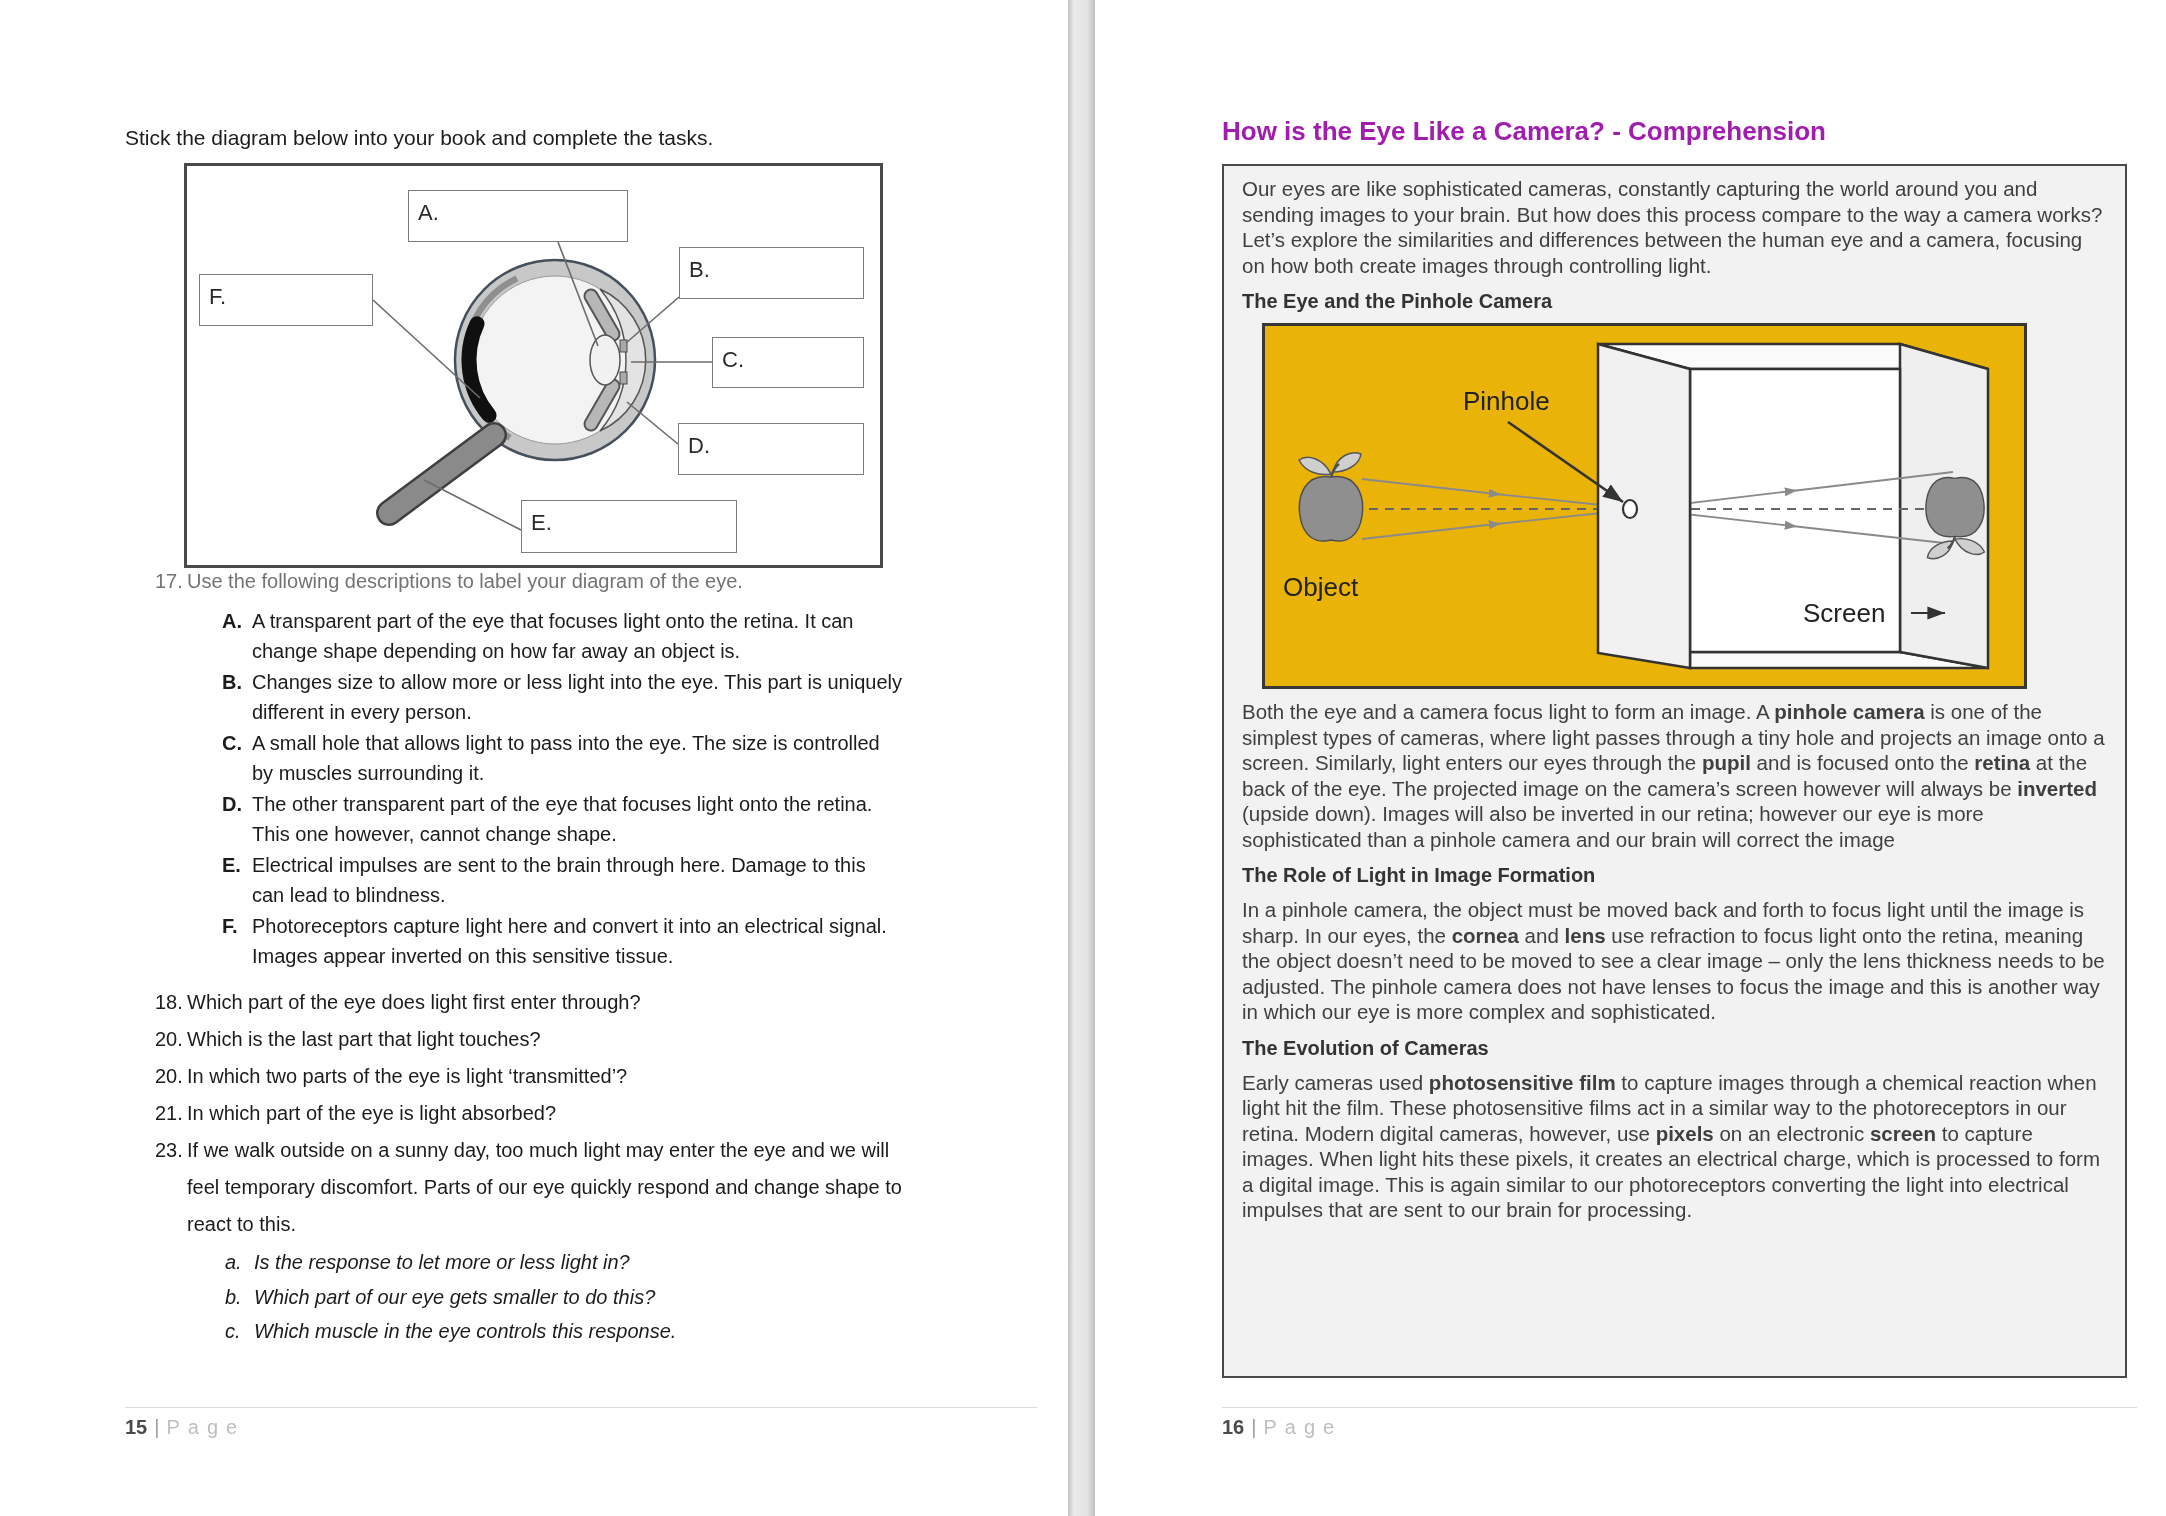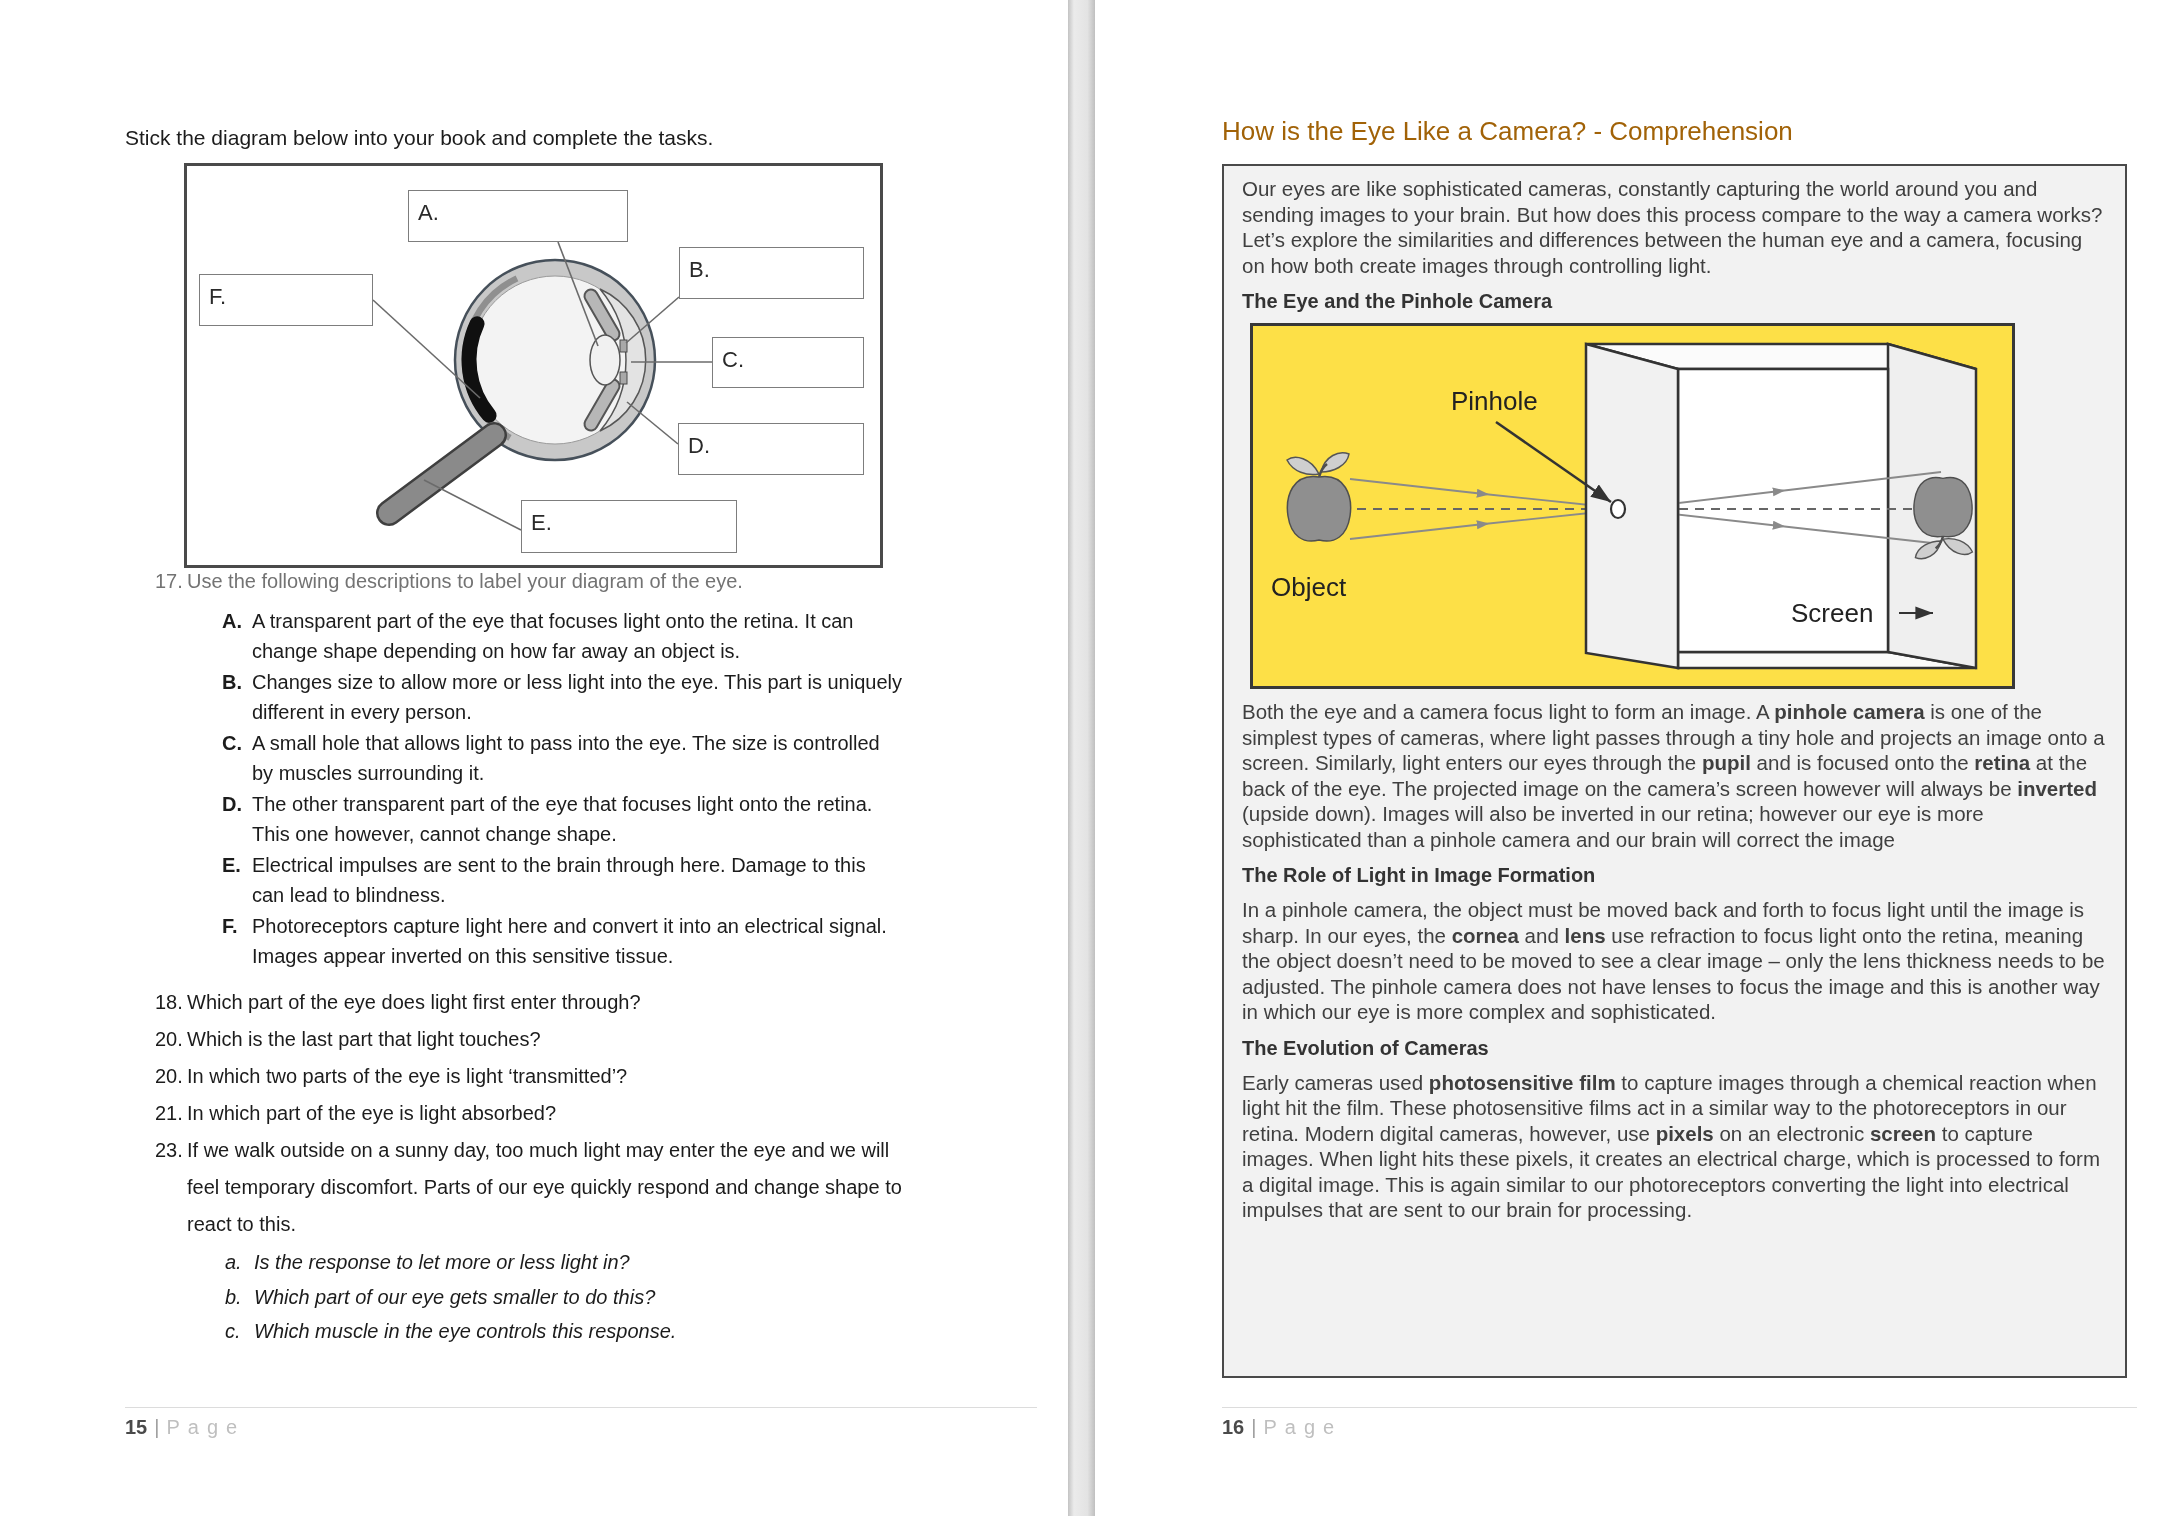--- a/index.html
+++ b/index.html
@@ -30,27 +30,27 @@
 
   .questions{position:absolute;left:155px;top:984px;width:890px;font-size:20px;color:#1c1c1c;}
   .q{position:relative;padding-left:32px;line-height:37px;}
   .q .num{position:absolute;left:0;top:0;text-align:center;}
   .q.q23 .qtext{display:inline-block;width:730px;vertical-align:top;}
   .sub-list{margin-left:70px;margin-top:2px;}
   .sub-item{display:flex;font-style:italic;font-size:20px;line-height:34.5px;color:#1c1c1c;}
   .sub-item .lt{width:29px;flex:none;}
 
   
-  .title{position:absolute;left:1222px;top:116px;font-size:26px;color:#a16207;margin:0;font-weight:normal;}
+  .title{position:absolute;left:1222px;top:116px;font-size:26px;color:#a21caf;margin:0;font-weight:bold;}
 
   .gray-box{position:absolute;left:1222px;top:164px;width:905px;height:1214px;
     background:#f2f2f2;border:2px solid #4a4a4a;padding:10px 18px 10px 18px;overflow:hidden;}
   .gb-p{font-size:20.5px;line-height:25.5px;color:#3f3f3f;margin:0 0 11px;}
   .gb-h{font-size:20px;line-height:25px;color:#333;font-weight:bold;margin:2px 0 9px;}
-  .pinhole-diagram{width:765px;height:366px;border:3px solid #383838;background:#fde047;margin:4px 0 10px 8px;}
+  .pinhole-diagram{width:765px;height:366px;border:3px solid #383838;background:#eab308;margin:4px 0 10px 20px;}
 
   
   .rule{position:absolute;top:1407px;height:1px;background:#dcdcdc;}
   .rule-left{left:125px;width:912px;}
   .rule-right{left:1222px;width:915px;}
   .footer{position:absolute;top:1416px;font-size:20px;}
   .footer-left{left:125px;}
   .footer-right{left:1222px;}
   .footer .num{font-weight:bold;color:#4a4a4a;margin-top:35px;}
   .footer .bar{color:#9f9f9f;margin:0 7px;font-weight:normal;}

